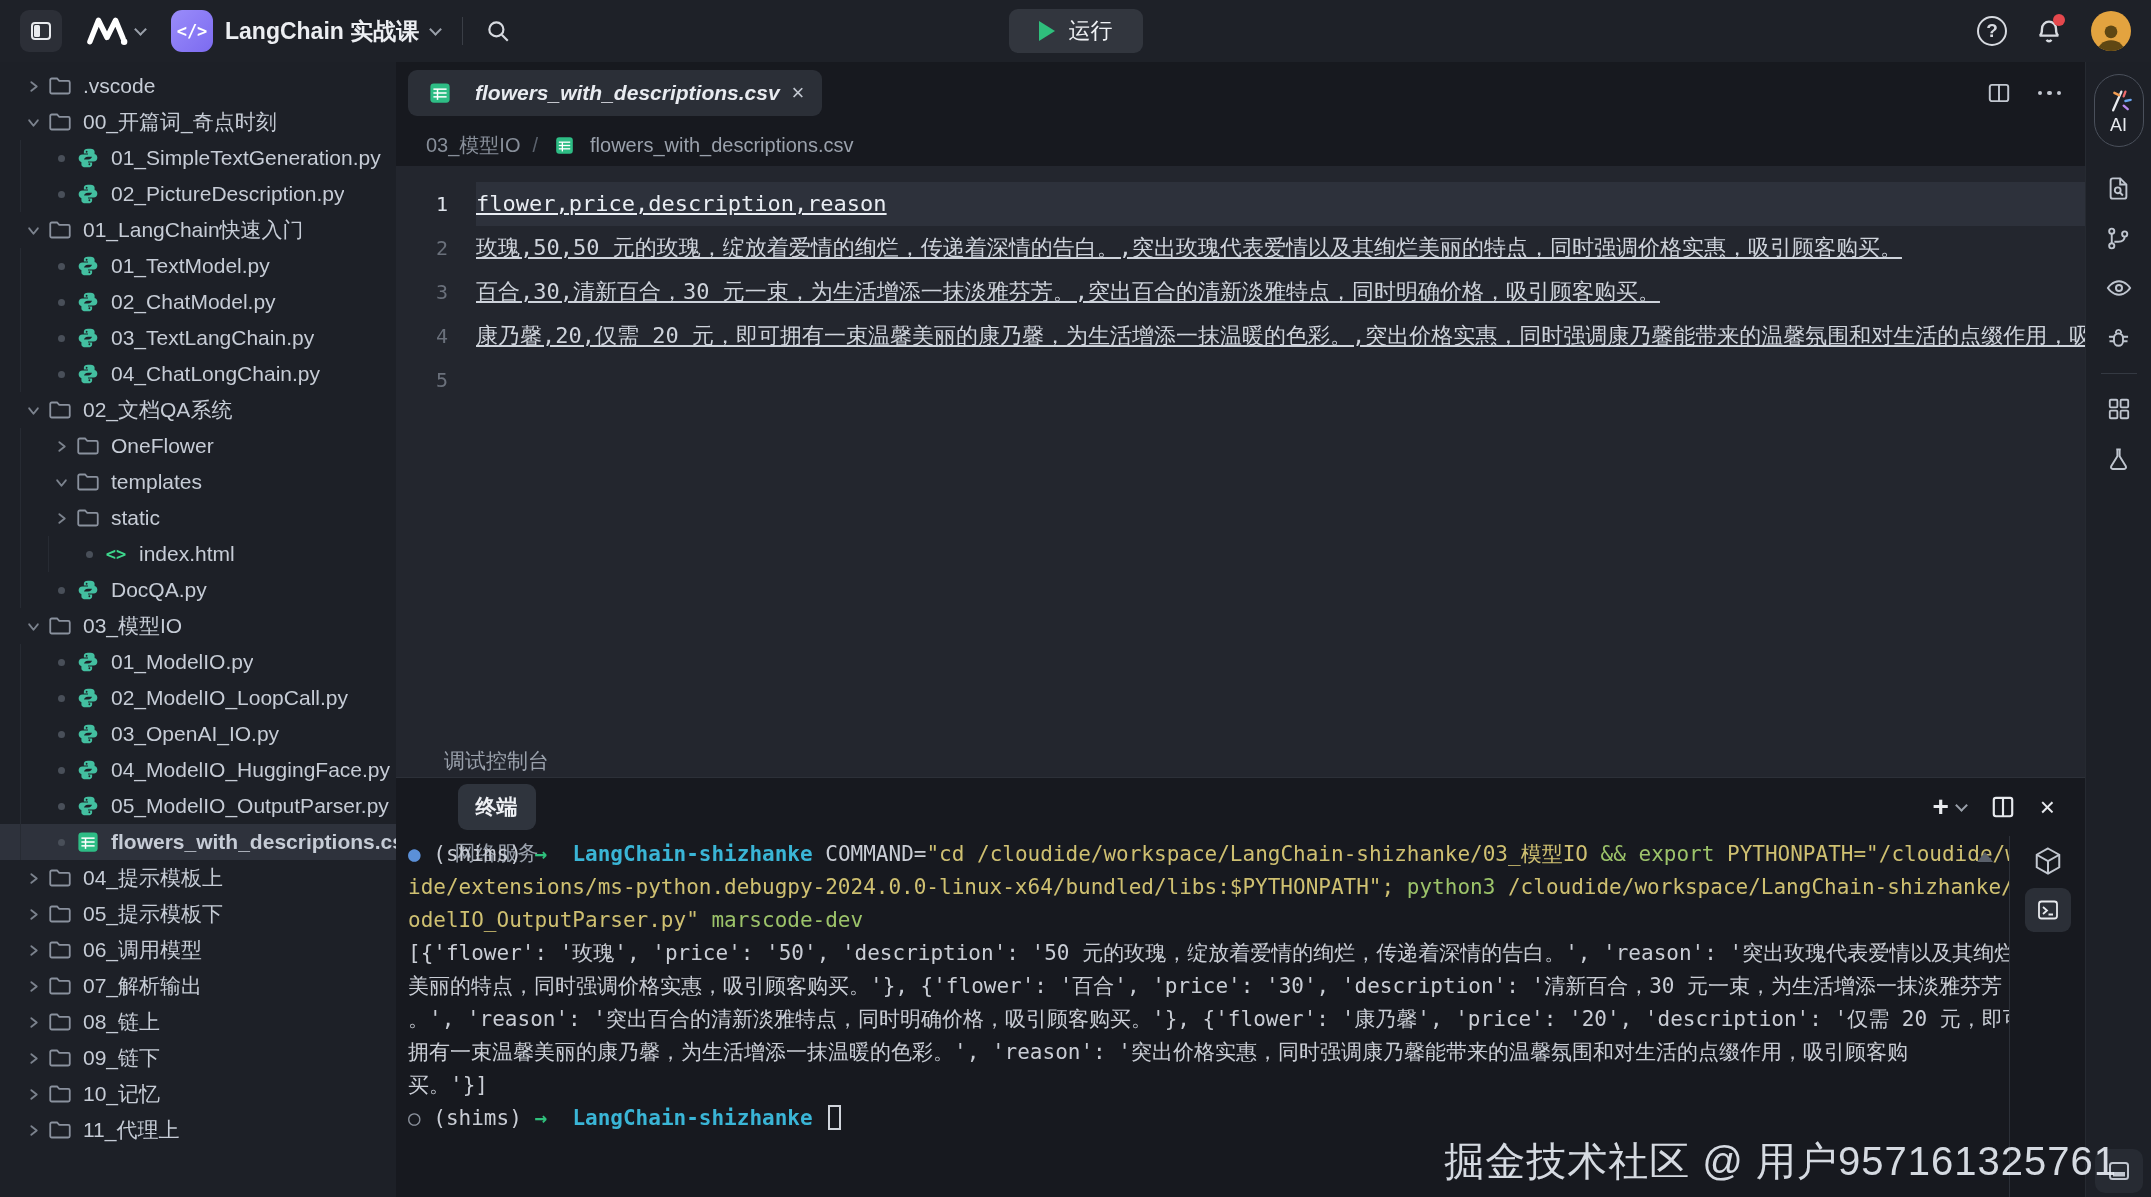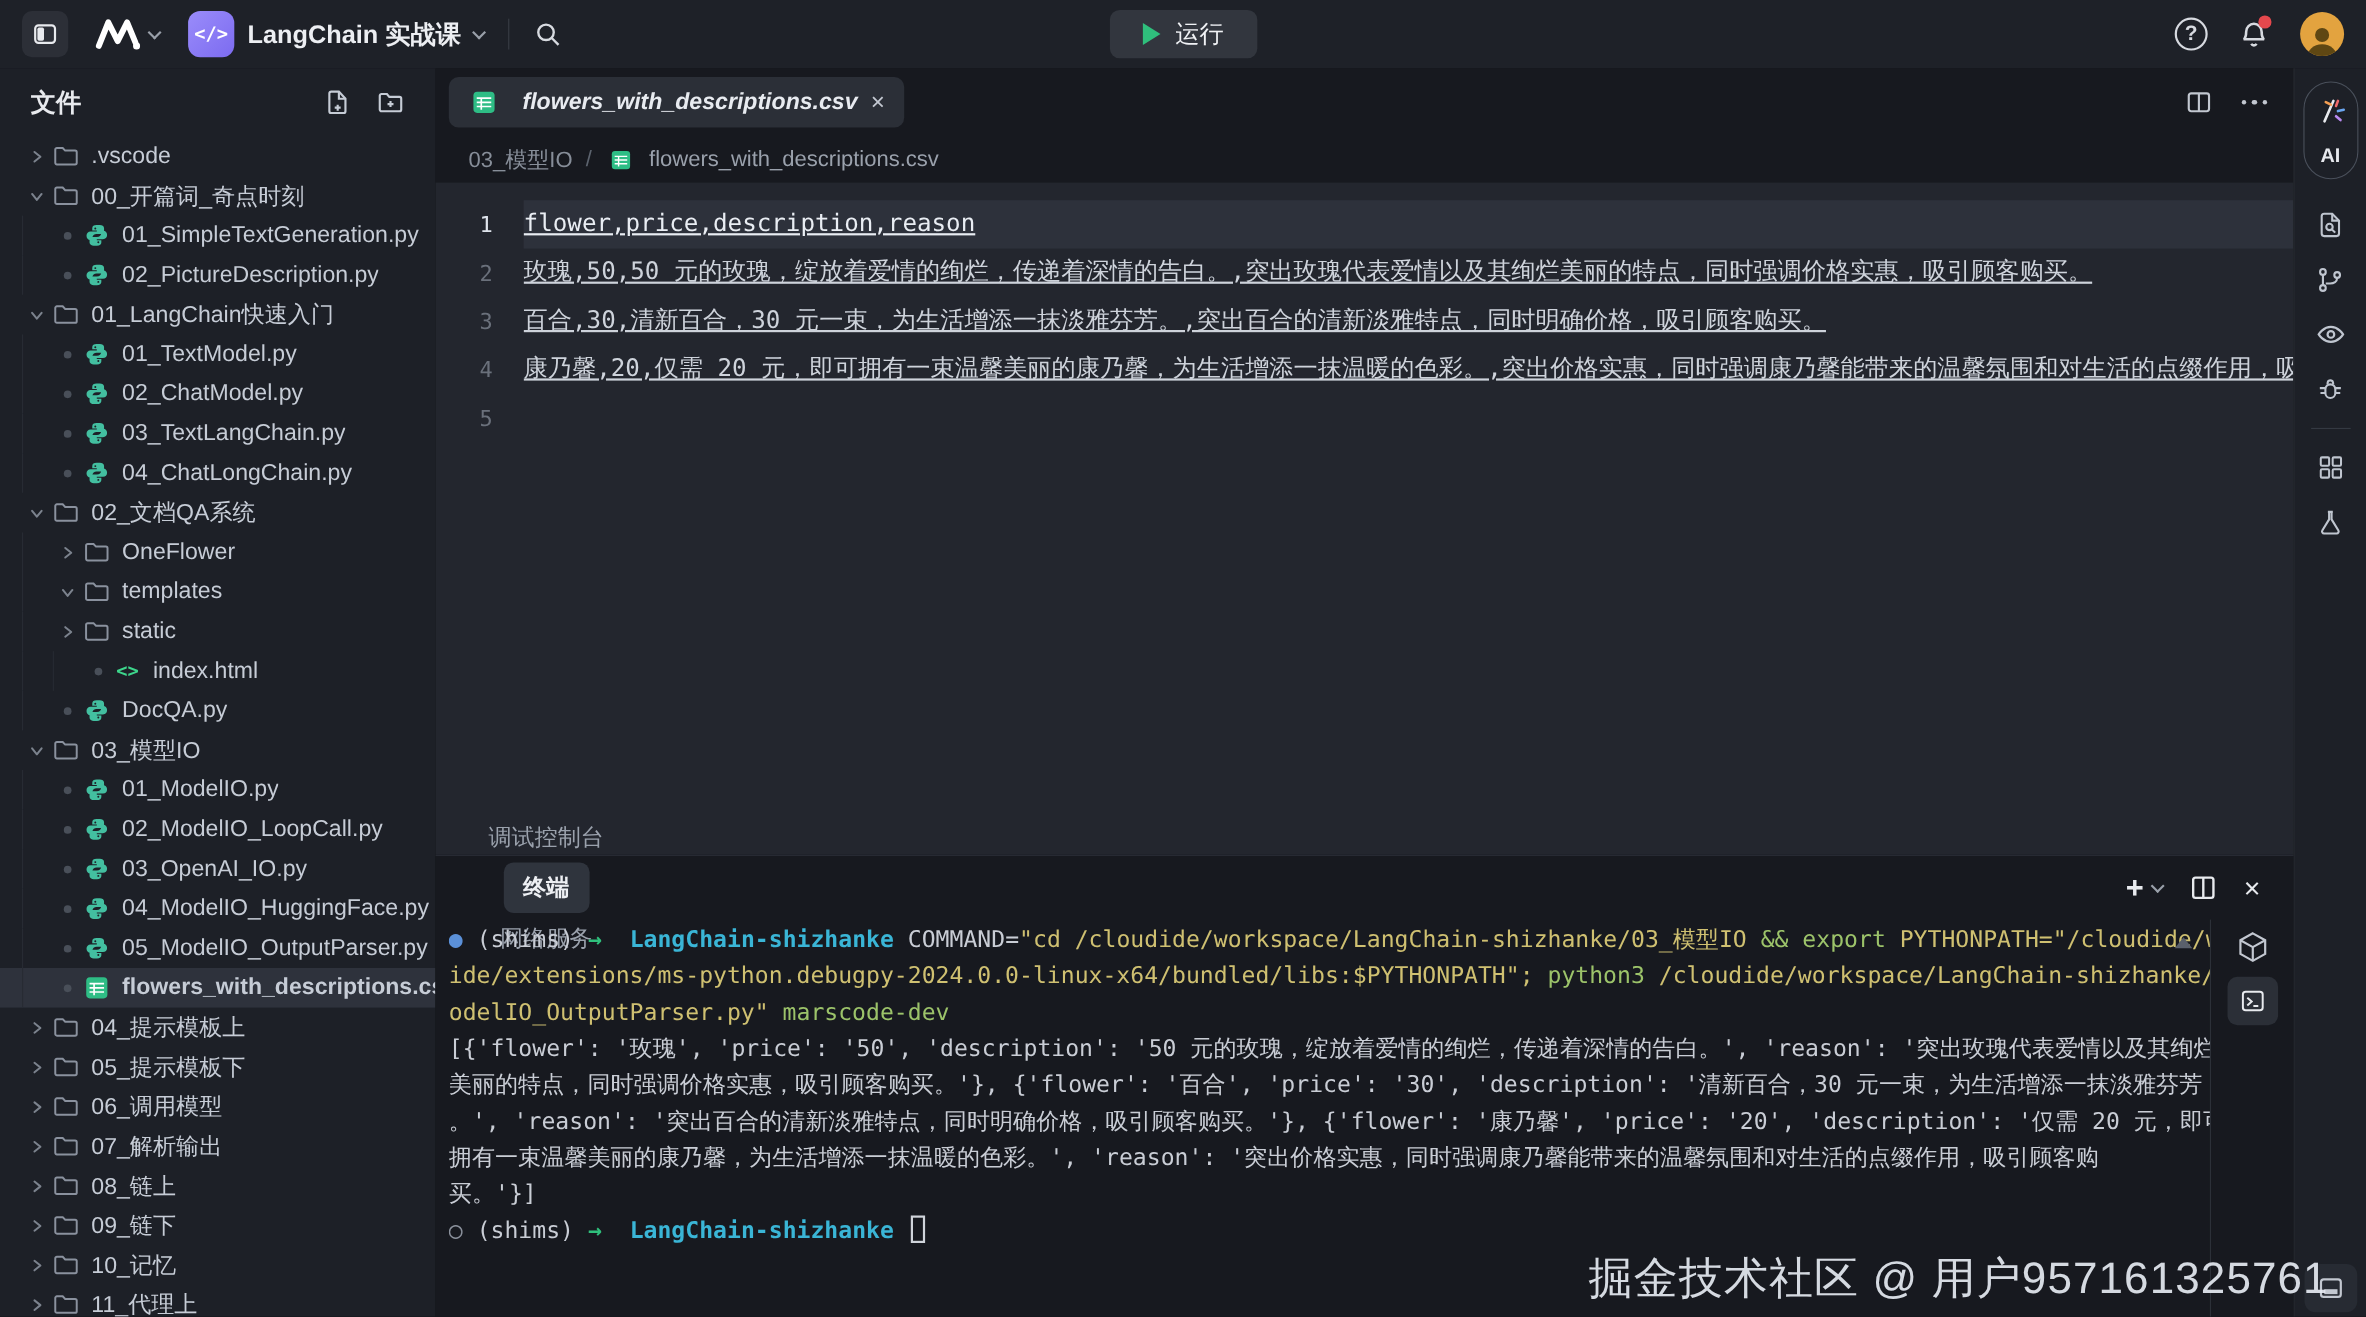--- a/index.html
+++ b/index.html
@@ -77,21 +77,21 @@
   .tc-fg { color:#c9cdd5; } .tc-blue { color:#5b90d8; } .tc-arrow { color:#2fc07c; font-weight:bold; }
   .tc-cyan { color:#3ab5d6; font-weight:bold; } .tc-yellow { color:#cfc071; } .tc-green { color:#9cc36a; }
   .tc-dim { color:#8b919c; }
   .term-cursor { display:inline-block; width:13px; height:25px; border:2px solid #d0d4db; vertical-align:-5px; margin-left:3px; }
   .term-side { width:76px; flex:none; border-left:1px solid #2c3038; display:flex; flex-direction:column; align-items:center; padding-top:10px; gap:12px; }
   .sess-active { width:46px; height:44px; border-radius:9px; background:#2b2f37; display:flex; align-items:center; justify-content:center; }
   .scroll-top { position:absolute; right:92px; top:74px; width:0; height:0; border-left:8px solid transparent; border-right:8px solid transparent; border-bottom:10px solid #5a606b; }
 
   
   .right-strip { width:66px; flex:none; background:#1d2027; border-left:1px solid #262a31; display:flex; flex-direction:column; align-items:center; padding-top:12px; }
-  .ai-pill { width:50px; border:1.5px solid #4a505b; border-radius:26px; display:flex; flex-direction:column; align-items:center; padding:12px 0 10px; gap:16px; margin-bottom:16px; cursor:pointer;font-weight:bold; }
+  .ai-pill { width:50px; border:1.5px solid #4a505b; border-radius:26px; display:flex; flex-direction:column; align-items:center; padding:12px 0 10px; gap:0; margin-bottom:16px; cursor:pointer; }
   .ai-label { color:#e7e9ee; font-size:18px; }
   .strip-btn { height:50px; width:100%; display:flex; align-items:center; justify-content:center; cursor:pointer; }
   .strip-div { width:36px; height:1px; background:#343942; margin:10px 0; }
   .corner-btn { margin-top:auto; margin-bottom:4px; width:48px; height:44px; border-radius:10px; background:#272b33; display:flex; align-items:center; justify-content:center; }
 
   .watermark { position:absolute; right:34px; bottom:8px; font-size:40px; color:rgba(230,234,242,0.92); letter-spacing:1px; z-index:40; pointer-events:none; white-space:nowrap; }
 </style>
 </head>
 <body>
 
@@ -139,38 +139,20 @@
           <circle cx="12" cy="7" r="4.5" fill="#5f4713"></circle>
           <path d="M2 22a10 9 0 0120 0z" fill="#5f4713"></path>
         </svg>
     </span>
   </div>
 </div>
 
 <div class="main">
 
   <aside class="sidebar">
-    <div class="sb-head">
-      <span class="sb-title">文件</span>
-      <span class="sb-actions">
-        <span style="display:flex;">
-          <svg width="26" height="26" viewBox="0 0 24 24" fill="none" stroke="#c6ccd6" stroke-width="1.8">
-              <path d="M13 3H6.5A1.5 1.5 0 005 4.5v15A1.5 1.5 0 006.5 21H17a1.5 1.5 0 001.5-1.5V9z"></path>
-              <path d="M13 3v6h5.5"></path>
-              <path d="M12 14v5M9.5 16.5h5"></path>
-            </svg>
-        </span>
-        <span style="display:flex;">
-          <svg width="26" height="26" viewBox="0 0 24 24" fill="none" stroke="#c6ccd6" stroke-width="1.8">
-              <path d="M3 6.5A1.5 1.5 0 014.5 5H9l2 2.5h8.5A1.5 1.5 0 0121 9v9a1.5 1.5 0 01-1.5 1.5h-15A1.5 1.5 0 013 18z"></path>
-              <path d="M12 11v5M9.5 13.5h5"></path>
-            </svg>
-        </span>
-      </span>
-    </div>
     <div class="tree" id="file-tree">
         <div class="tree-row">
           <span class="chev">
             <svg width="13" height="13" viewBox="0 0 12 12" fill="none" stroke="#7b828d" stroke-width="1.7" stroke-linecap="round" stroke-linejoin="round">
               <path d="M4 2l5 4-5 4"></path>
             </svg>
           </span>
           <span class="ticon">
             <svg width="24" height="24" viewBox="0 0 16 16" fill="none" stroke="#8a919e" stroke-width="1.2">
               <path d="M1.5 4a1 1 0 011-1H6l1.5 1.6h6a1 1 0 011 1V12a1 1 0 01-1 1h-11a1 1 0 01-1-1V4z"></path>

